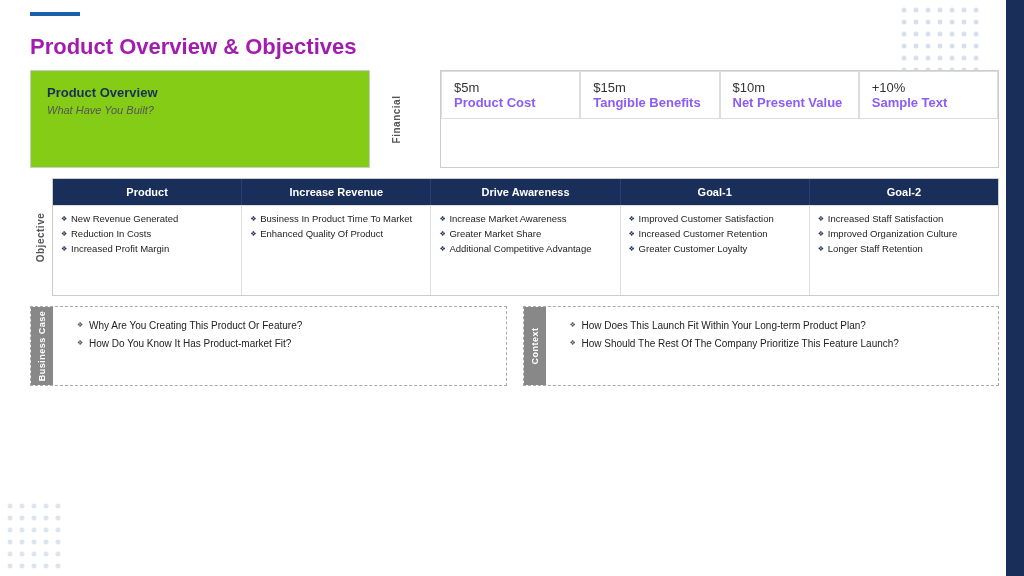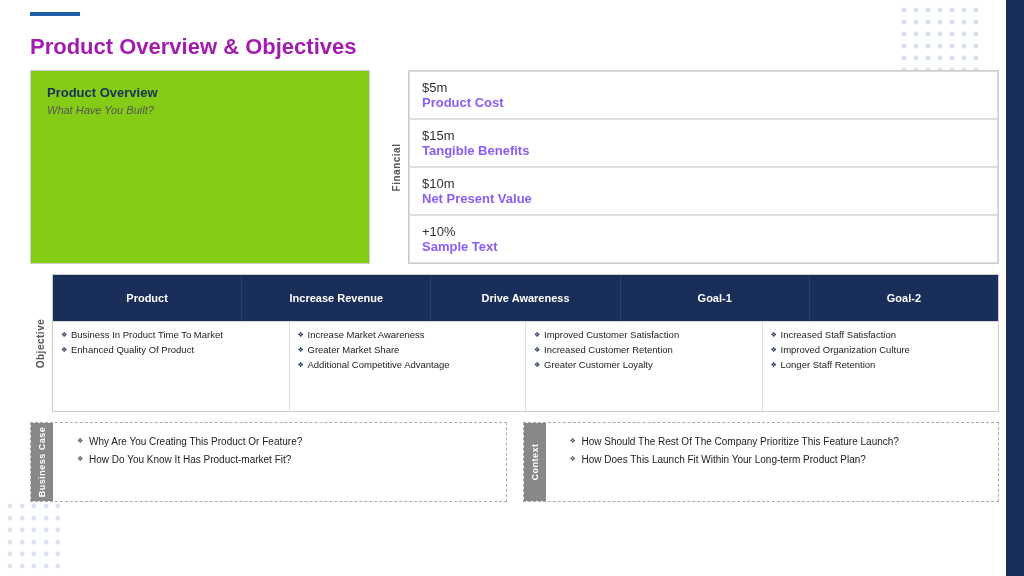--- a/index.html
+++ b/index.html
@@ -103,24 +103,25 @@
       transform: rotate(-90deg);
       font-size: 10px;
       font-weight: 600;
       color: #555;
       white-space: nowrap;
       letter-spacing: 0.5px;
     }
     .financial-grid {
       flex: 1;
       display: grid;
-      grid-template-columns: 1fr;
+      grid-template-columns: 1fr 1fr 1fr 1fr;
       grid-template-rows: 1fr 1fr;
       border: 1.5px solid #ccc;
       background: #fff;
+      margin-left: 32px;
     }
     .financial-cell {
       padding: 8px 12px;
       border: 0.5px solid #ddd;
     }
     .financial-cell .amount {
       font-size: 13px;
       color: #333;
       font-weight: 400;
     }
@@ -161,21 +162,21 @@
     .obj-header-row {
       display: flex;
     }
     .obj-header-cell {
       flex: 1;
       background: #1a2e5a;
       color: #fff;
       font-size: 11px;
       font-weight: 600;
       text-align: center;
-      padding: 17px 4px;
+      padding: 7px 4px;
       border-right: 1px solid #2a4070;
     }
     .obj-header-cell:last-child {
       border-right: none;
     }
     .obj-body-row {
       display: flex;
       min-height: 90px;
     }
     .obj-body-cell {
@@ -408,20 +409,27 @@
       <div class="obj-header-row">
         <div class="obj-header-cell">Product</div>
         <div class="obj-header-cell">Increase Revenue</div>
         <div class="obj-header-cell">Drive Awareness</div>
         <div class="obj-header-cell">Goal-1</div>
         <div class="obj-header-cell">Goal-2</div>
       </div>
       <div class="obj-body-row">
         <div class="obj-body-cell">
           <ul>
+            <li>New Revenue Generated</li>
+            <li>Reduction In Costs</li>
+            <li>Increased Profit Margin</li>
+          </ul>
+        </div>
+        <div class="obj-body-cell">
+          <ul>
             <li>Business In Product Time To Market</li>
             <li>Enhanced Quality Of Product</li>
           </ul>
         </div>
         <div class="obj-body-cell">
           <ul>
             <li>Increase Market Awareness</li>
             <li>Greater Market Share</li>
             <li>Additional Competitive Advantage</li>
           </ul>
@@ -457,21 +465,21 @@
         </ul>
       </div>
     </div>
 
     <div class="bottom-box">
       <div class="bottom-label-col">
         <span class="rotated-label">Context</span>
       </div>
       <div class="bottom-content">
         <ul>
+          <li>How Does This Launch Fit Within Your Long-term Product Plan?</li>
           <li>How Should The Rest Of The Company  Prioritize This Feature Launch?</li>
-          <li>How Does This Launch Fit Within Your Long-term Product Plan?</li>
         </ul>
       </div>
     </div>
 
   </div>
 
 </div>
 
 </body></html>

